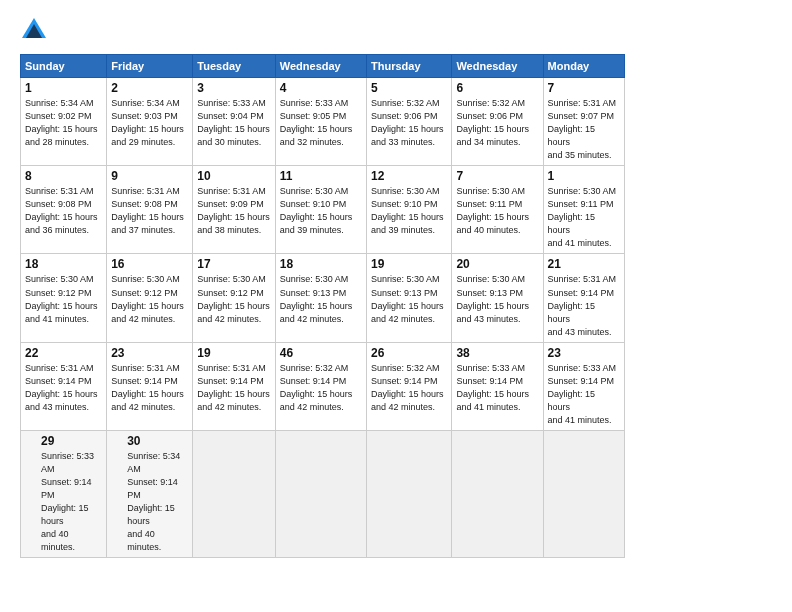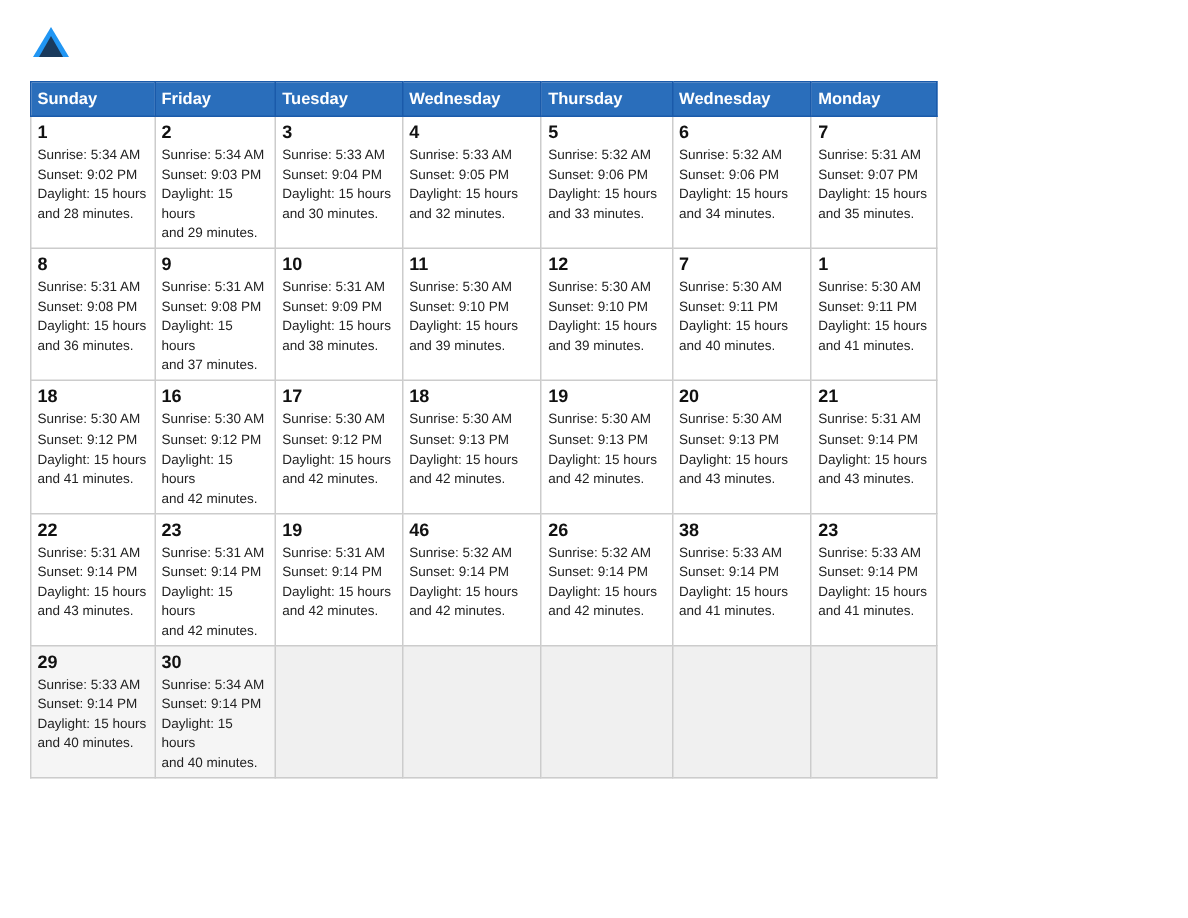--- a/index.html
+++ b/index.html
@@ -68,20 +68,21 @@
     .calendar td {
       border: 1px solid #ccc;
       vertical-align: top;
       padding: 3px 4px;
       width: 113px;
       height: 78px;
       background: #fff;
     }
     .calendar tr:last-child td {
       background: #f5f5f5;
+      padding-left: 20px;
     }
     .day-num {
       font-weight: bold;
       font-size: 12px;
       color: #111;
       display: block;
       margin-bottom: 2px;
     }
     .day-info {
       font-size: 9px;

